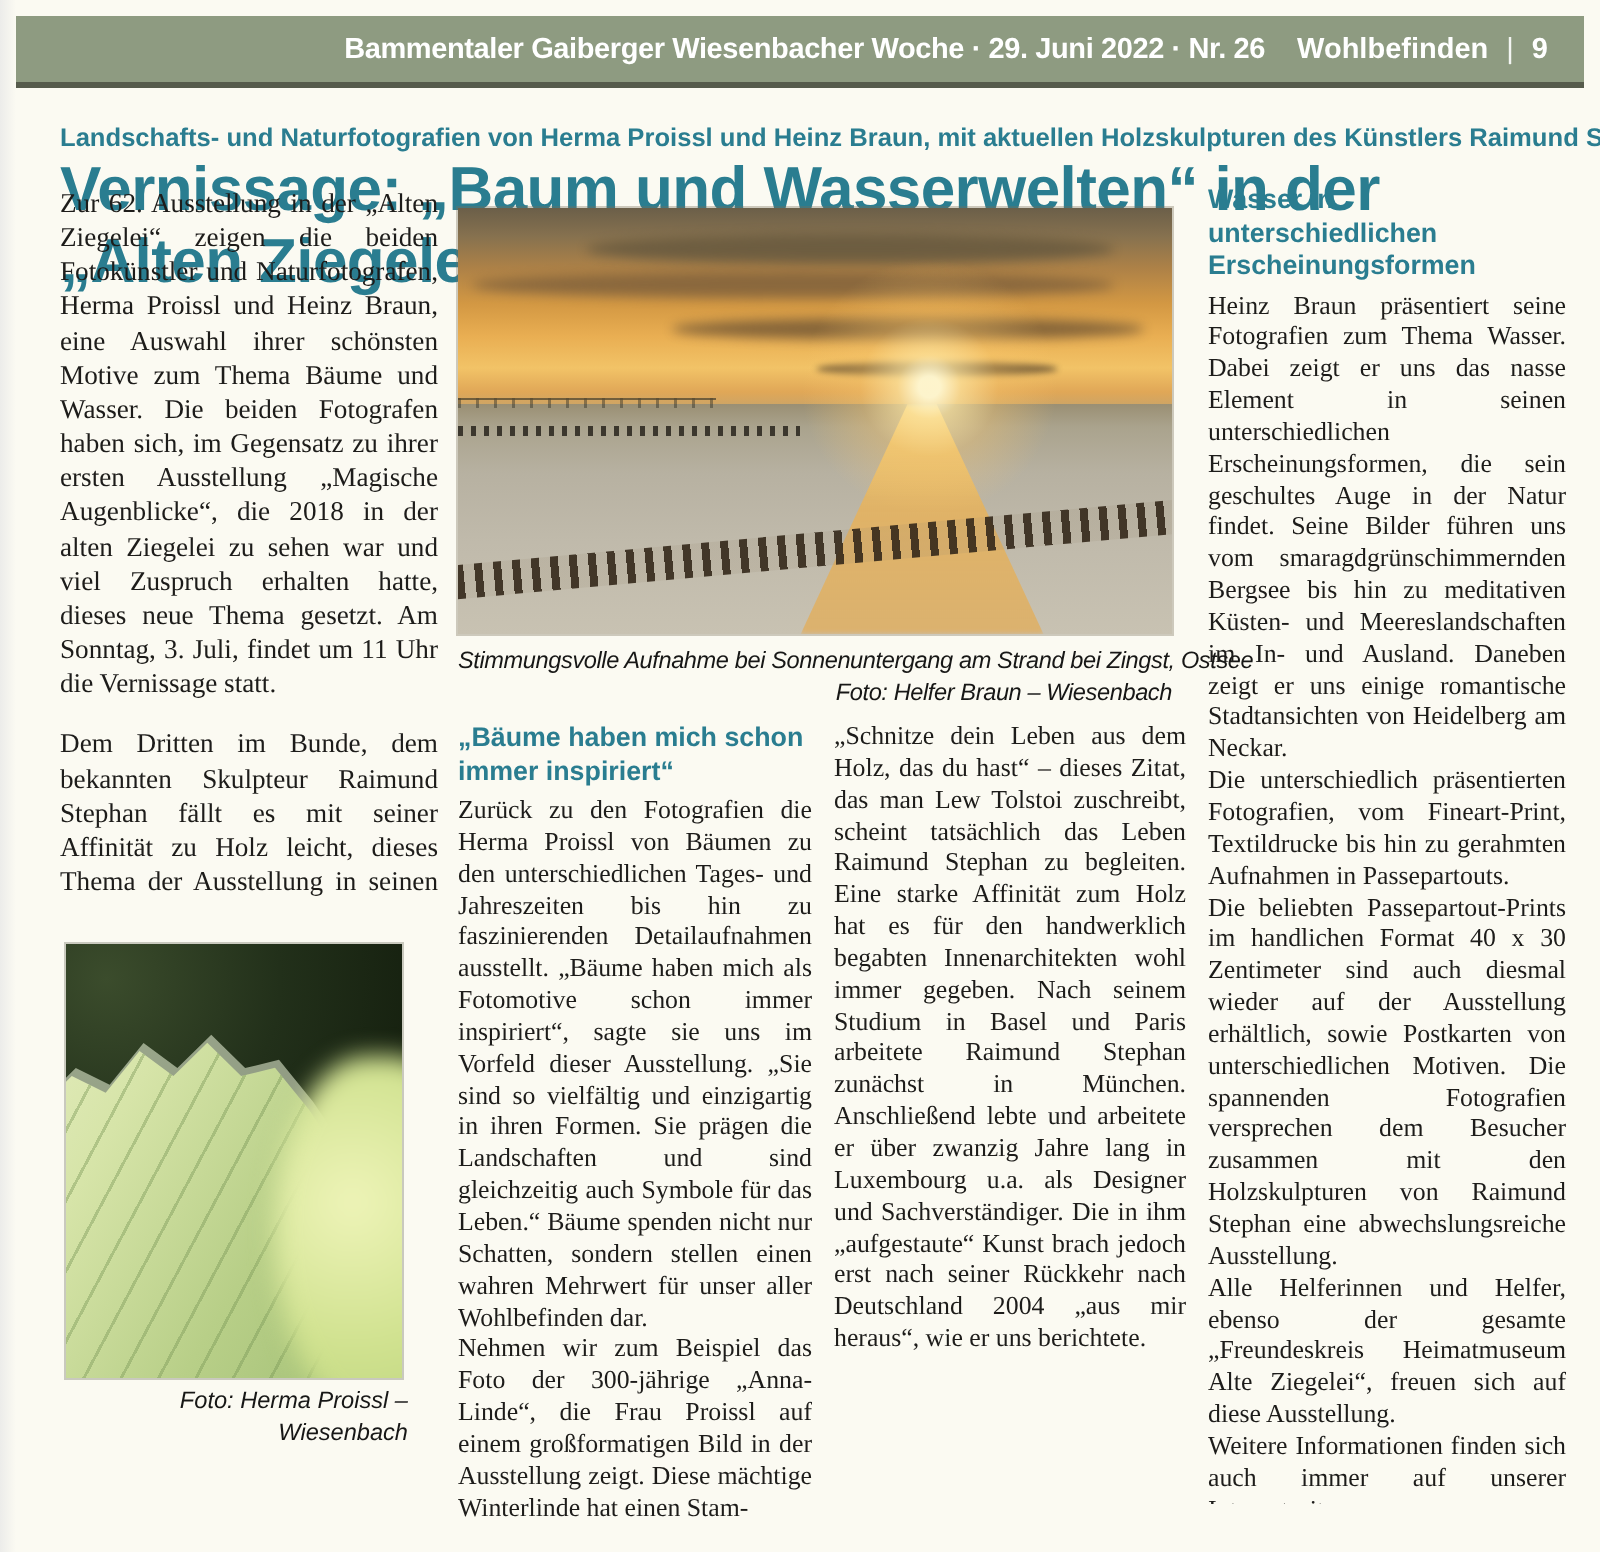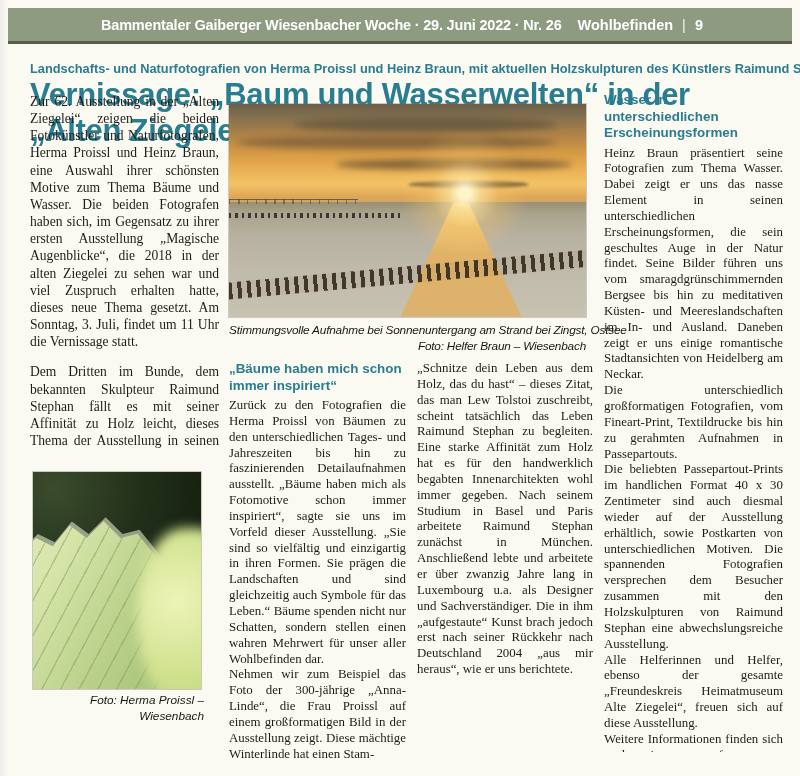--- a/index.html
+++ b/index.html
@@ -18,21 +18,21 @@
     font-family:"Liberation Serif",serif;
     color:var(--body-text,#1d1c1a);
     overflow:hidden;
   }
   .scan-edge{position:absolute;left:0;top:0;width:8px;height:776px;background:linear-gradient(90deg,#ececea,#fbfaf2);}
   
   .masthead{
     position:absolute;left:8px;top:8px;width:784px;height:36px;
     background:var(--masthead-bg,#8e9b81);
     border-bottom:3px solid #565b4c;
-    display:flex;align-items:center;justify-content:center;
+    display:flex;align-items:center;justify-content:flex-end;
     font-family:"Liberation Sans",sans-serif;font-weight:bold;
     color:var(--masthead-text,#fff);
     gap:16px;
   }
   .masthead-left{font-size:14.5px;letter-spacing:-0.2px;padding-left:22px;}
   .masthead-right{font-size:14.5px;padding-right:18px;display:flex;align-items:center;gap:9px;}
   .masthead-right .divider{font-weight:normal;opacity:.9;}
   
   .kicker{
     position:absolute;left:30px;top:61px;width:756px;
@@ -184,21 +184,21 @@
   <p>Nehmen wir zum Beispiel das Foto der 300-jährige „Anna-Linde“, die Frau Proissl auf einem großformatigen Bild in der Ausstellung zeigt. Diese mächtige Winterlinde hat einen Stam-</p>
 </div>
 
 <div class="col col3">
   <p>„Schnitze dein Leben aus dem Holz, das du hast“ – dieses Zitat, das man Lew Tolstoi zuschreibt, scheint tatsächlich das Leben Raimund Stephan zu begleiten. Eine starke Affinität zum Holz hat es für den handwerklich begabten Innenarchitekten wohl immer gegeben. Nach seinem Studium in Basel und Paris arbeitete Raimund Stephan zunächst in München. Anschließend lebte und arbeitete er über zwanzig Jahre lang in Luxembourg u.a. als Designer und Sachverständiger. Die in ihm „aufgestaute“ Kunst brach jedoch erst nach seiner Rückkehr nach Deutschland 2004 „aus mir heraus“, wie er uns berichtete.</p>
 </div>
 
 <div class="col col4">
   <div class="subhead">Wasser in unterschiedlichen Erscheinungsformen</div>
   <p>Heinz Braun präsentiert seine Fotografien zum Thema Wasser. Dabei zeigt er uns das nasse Element in seinen unterschiedlichen Erscheinungsformen, die sein geschultes Auge in der Natur findet. Seine Bilder führen uns vom smaragdgrünschimmernden Bergsee bis hin zu meditativen Küsten- und Meereslandschaften im In- und Ausland. Daneben zeigt er uns einige romantische Stadtansichten von Heidelberg am Neckar.</p>
-  <p>Die unterschiedlich großformatigen Fotografien, vom Fineart-Print, Textildrucke bis hin zu gerahmten Aufnahmen in Passepartouts.</p>
+  <p>Die unterschiedlich präsentierten Fotografien, vom Fineart-Print, Textildrucke bis hin zu gerahmten Aufnahmen in Passepartouts.</p>
   <p>Die beliebten Passepartout-Prints im handlichen Format 40 x 30 Zentimeter sind auch diesmal wieder auf der Ausstellung erhältlich, sowie Postkarten von unterschiedlichen Motiven. Die spannenden Fotografien versprechen dem Besucher zusammen mit den Holzskulpturen von Raimund Stephan eine abwechslungsreiche Ausstellung.</p>
   <p>Alle Helferinnen und Helfer, ebenso der gesamte „Freundeskreis Heimatmuseum Alte Ziegelei“, freuen sich auf diese Ausstellung.</p>
   <p>Weitere Informationen finden sich auch immer auf unserer Internetseite www.heimatmuseum-wiesenbach.de/aktuelles/.</p>
 
 </div>
 
 <figure class="leaf-photo">
   <div class="leaf-hair"></div>
   <div class="leaf-main"></div>
   <div class="leaf-blur"></div>

